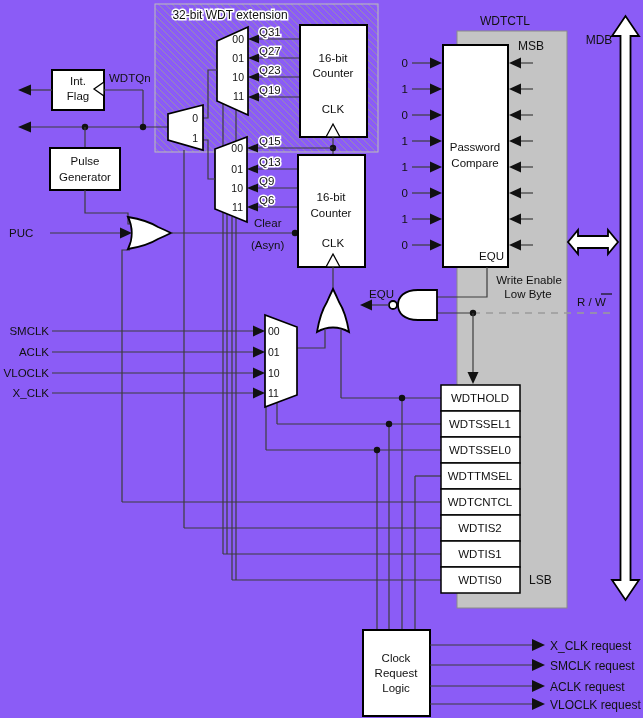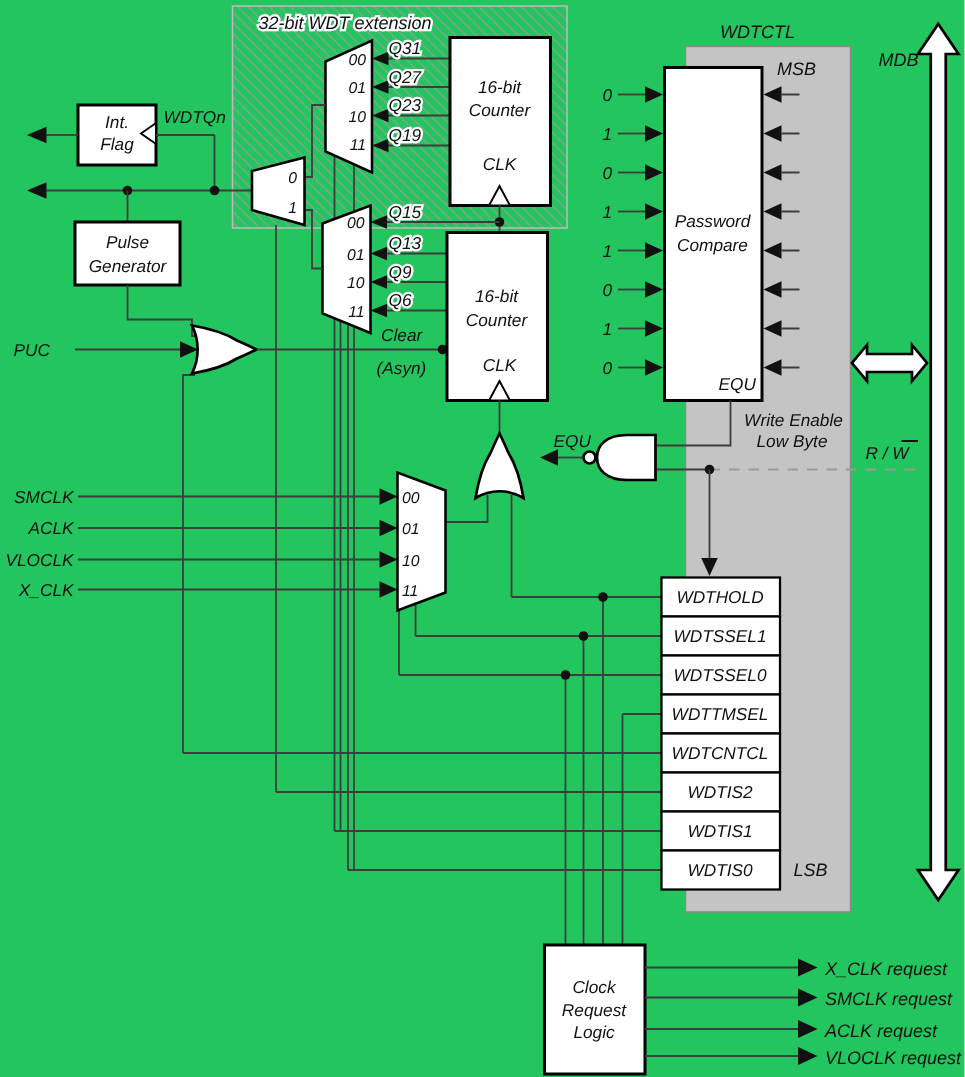--- a/index.html
+++ b/index.html
@@ -1,16 +1,16 @@
 <!DOCTYPE html>
 <html><head>
 <meta charset="utf-8">
 <style>
   html,body{margin:0;padding:0;background:#ffffff;}
-  .stage{position:relative;width:643px;height:718px;background:#22c55e;overflow:hidden;font-style:italic;}
+  .stage{position:relative;width:643px;height:718px;background:#8b5cf6;overflow:hidden;}
   svg{display:block;}
   text{font-family:"Liberation Sans","DejaVu Sans",sans-serif;font-size:11.5px;fill:#111;}
   .t10{font-size:10.5px;}
   .t12{font-size:12px;}
   .tc{text-anchor:middle;}
   .te{text-anchor:end;}
   .ln{stroke:#3d3d3d;stroke-width:1.2;fill:none;}
   .lnd{stroke:#9a9a9a;stroke-width:1.4;stroke-dasharray:7 6;fill:none;}
   .bx{fill:#ffffff;stroke:#000000;stroke-width:2;}
   .mx{fill:#ffffff;stroke:#000000;stroke-width:1.7;}

